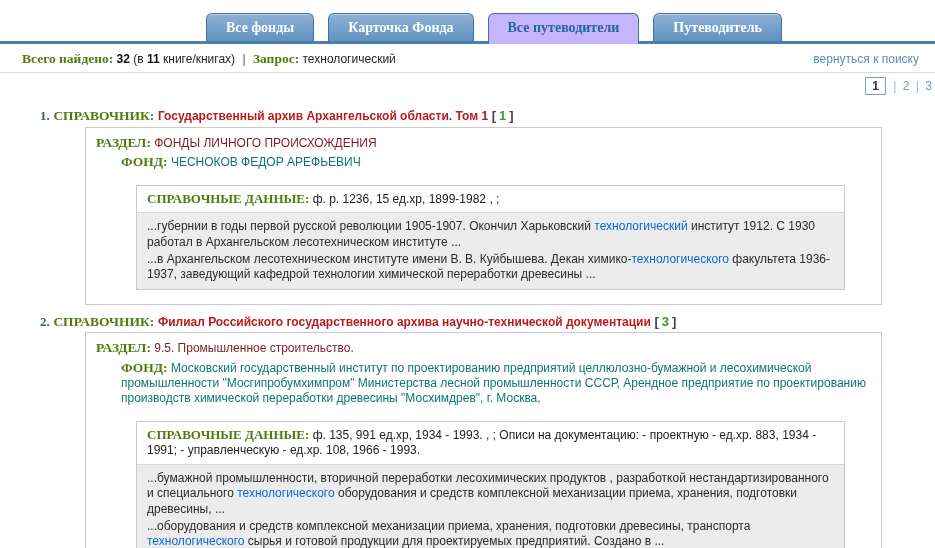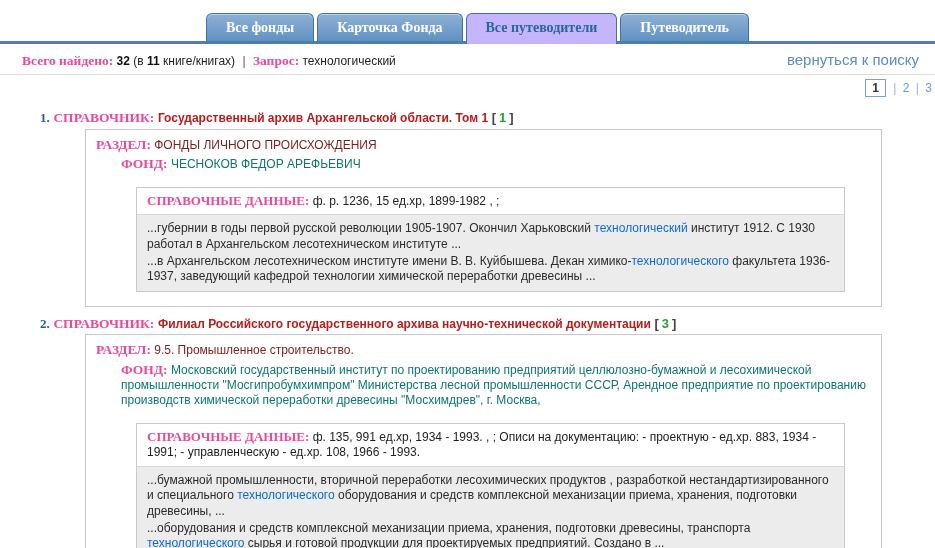--- a/index.html
+++ b/index.html
@@ -1,42 +1,42 @@
 <!DOCTYPE html>
 <html><head>
 <meta charset="utf-8">
 <style>
   html,body{margin:0;padding:0;background:#fff;}
   .page{
     position:relative;width:935px;height:548px;overflow:hidden;background:#fff;
     font-family:"Liberation Sans",sans-serif;font-size:12px;color:#1f1f1f;line-height:1.28;
   }
   
-  .tabbar{display:flex;align-items:flex-end;gap:3px;padding:13px 0 0 206px;}
+  .tabbar{display:flex;align-items:flex-end;gap:14px;padding:13px 0 0 206px;}
   .tab{
     background:linear-gradient(#8fb0d4,#6092c2);
     border:1px solid #41719f;border-bottom:none;border-radius:6px 6px 0 0;
     color:#fff;font-family:"Liberation Serif",serif;font-weight:bold;font-size:14px;
     padding:0 19px;height:27px;line-height:27px;cursor:pointer;white-space:nowrap;
     box-shadow:inset 0 1px 0 rgba(255,255,255,.45);
   }
   .tab.active{
     background:#c4b5fd;color:#26679e;position:relative;z-index:2;
     margin-bottom:-3px;height:30px;box-shadow:none;
   }
   .tabline{height:3px;background:#4e7fac;}
   
   .summary{
     display:flex;justify-content:space-between;align-items:baseline;
     padding:6px 16px 5px 22px;border-bottom:1px solid #dcdcdc;
   }
-  .lblserif{font-family:"Liberation Serif",serif;font-weight:bold;color:#ec4899;font-size:13.5px;}
+  .lblserif{font-family:"Liberation Serif",serif;font-weight:bold;color:#4d7c0f;font-size:13.5px;}
   .bnum{font-weight:bold;color:#111;}
   .sep{color:#555;margin:0 4px;}
-  .backlink{color:#5b8ebd;font-size:15px;cursor:pointer;text-decoration:none;padding-left:8px;}
+  .backlink{color:#5b8ebd;font-size:12px;cursor:pointer;text-decoration:none;padding-left:8px;}
   
   .pagination{text-align:right;padding:4px 0 4px 0;color:#8aa9c9;}
   .pagecur{
     display:inline-block;border:1px solid #7aa2cc;padding:0 6px;margin-right:4px;
     font-weight:bold;color:#333;background:#fff;line-height:16px;
   }
   .pagelink{color:#6c9cc8;margin:0 3px;cursor:pointer;text-decoration:none;}
   .pagesep{color:#9ab4cf;}
   
   .rtitle{margin:8px 53px 2px 40px;font-size:13px;}

